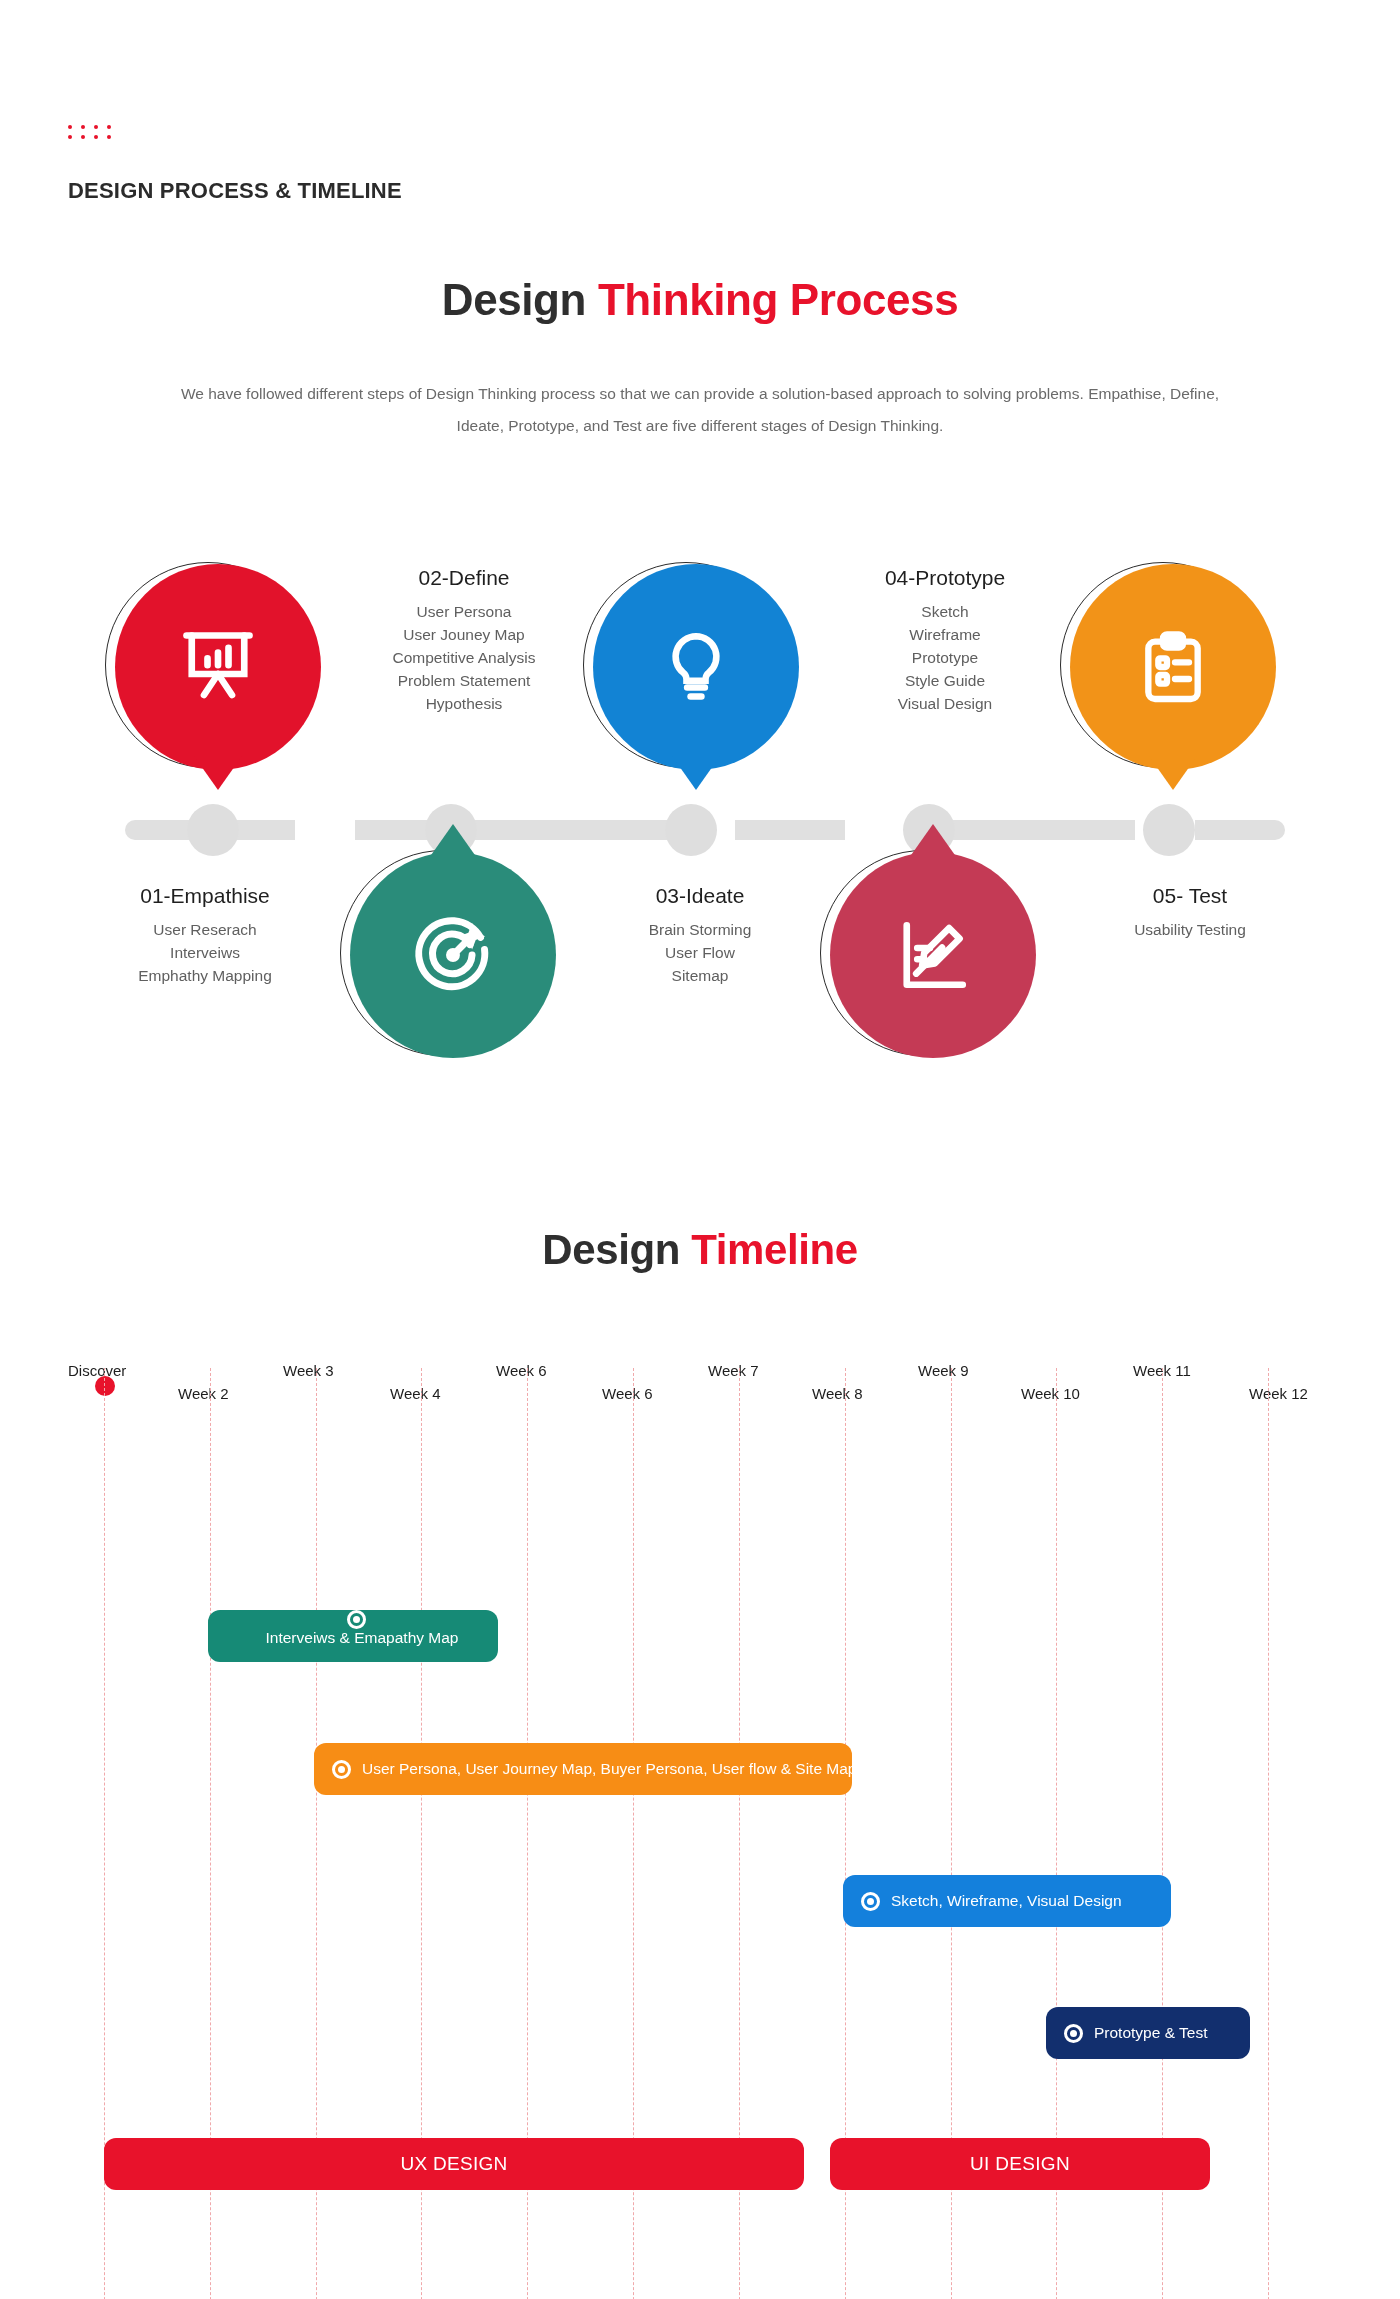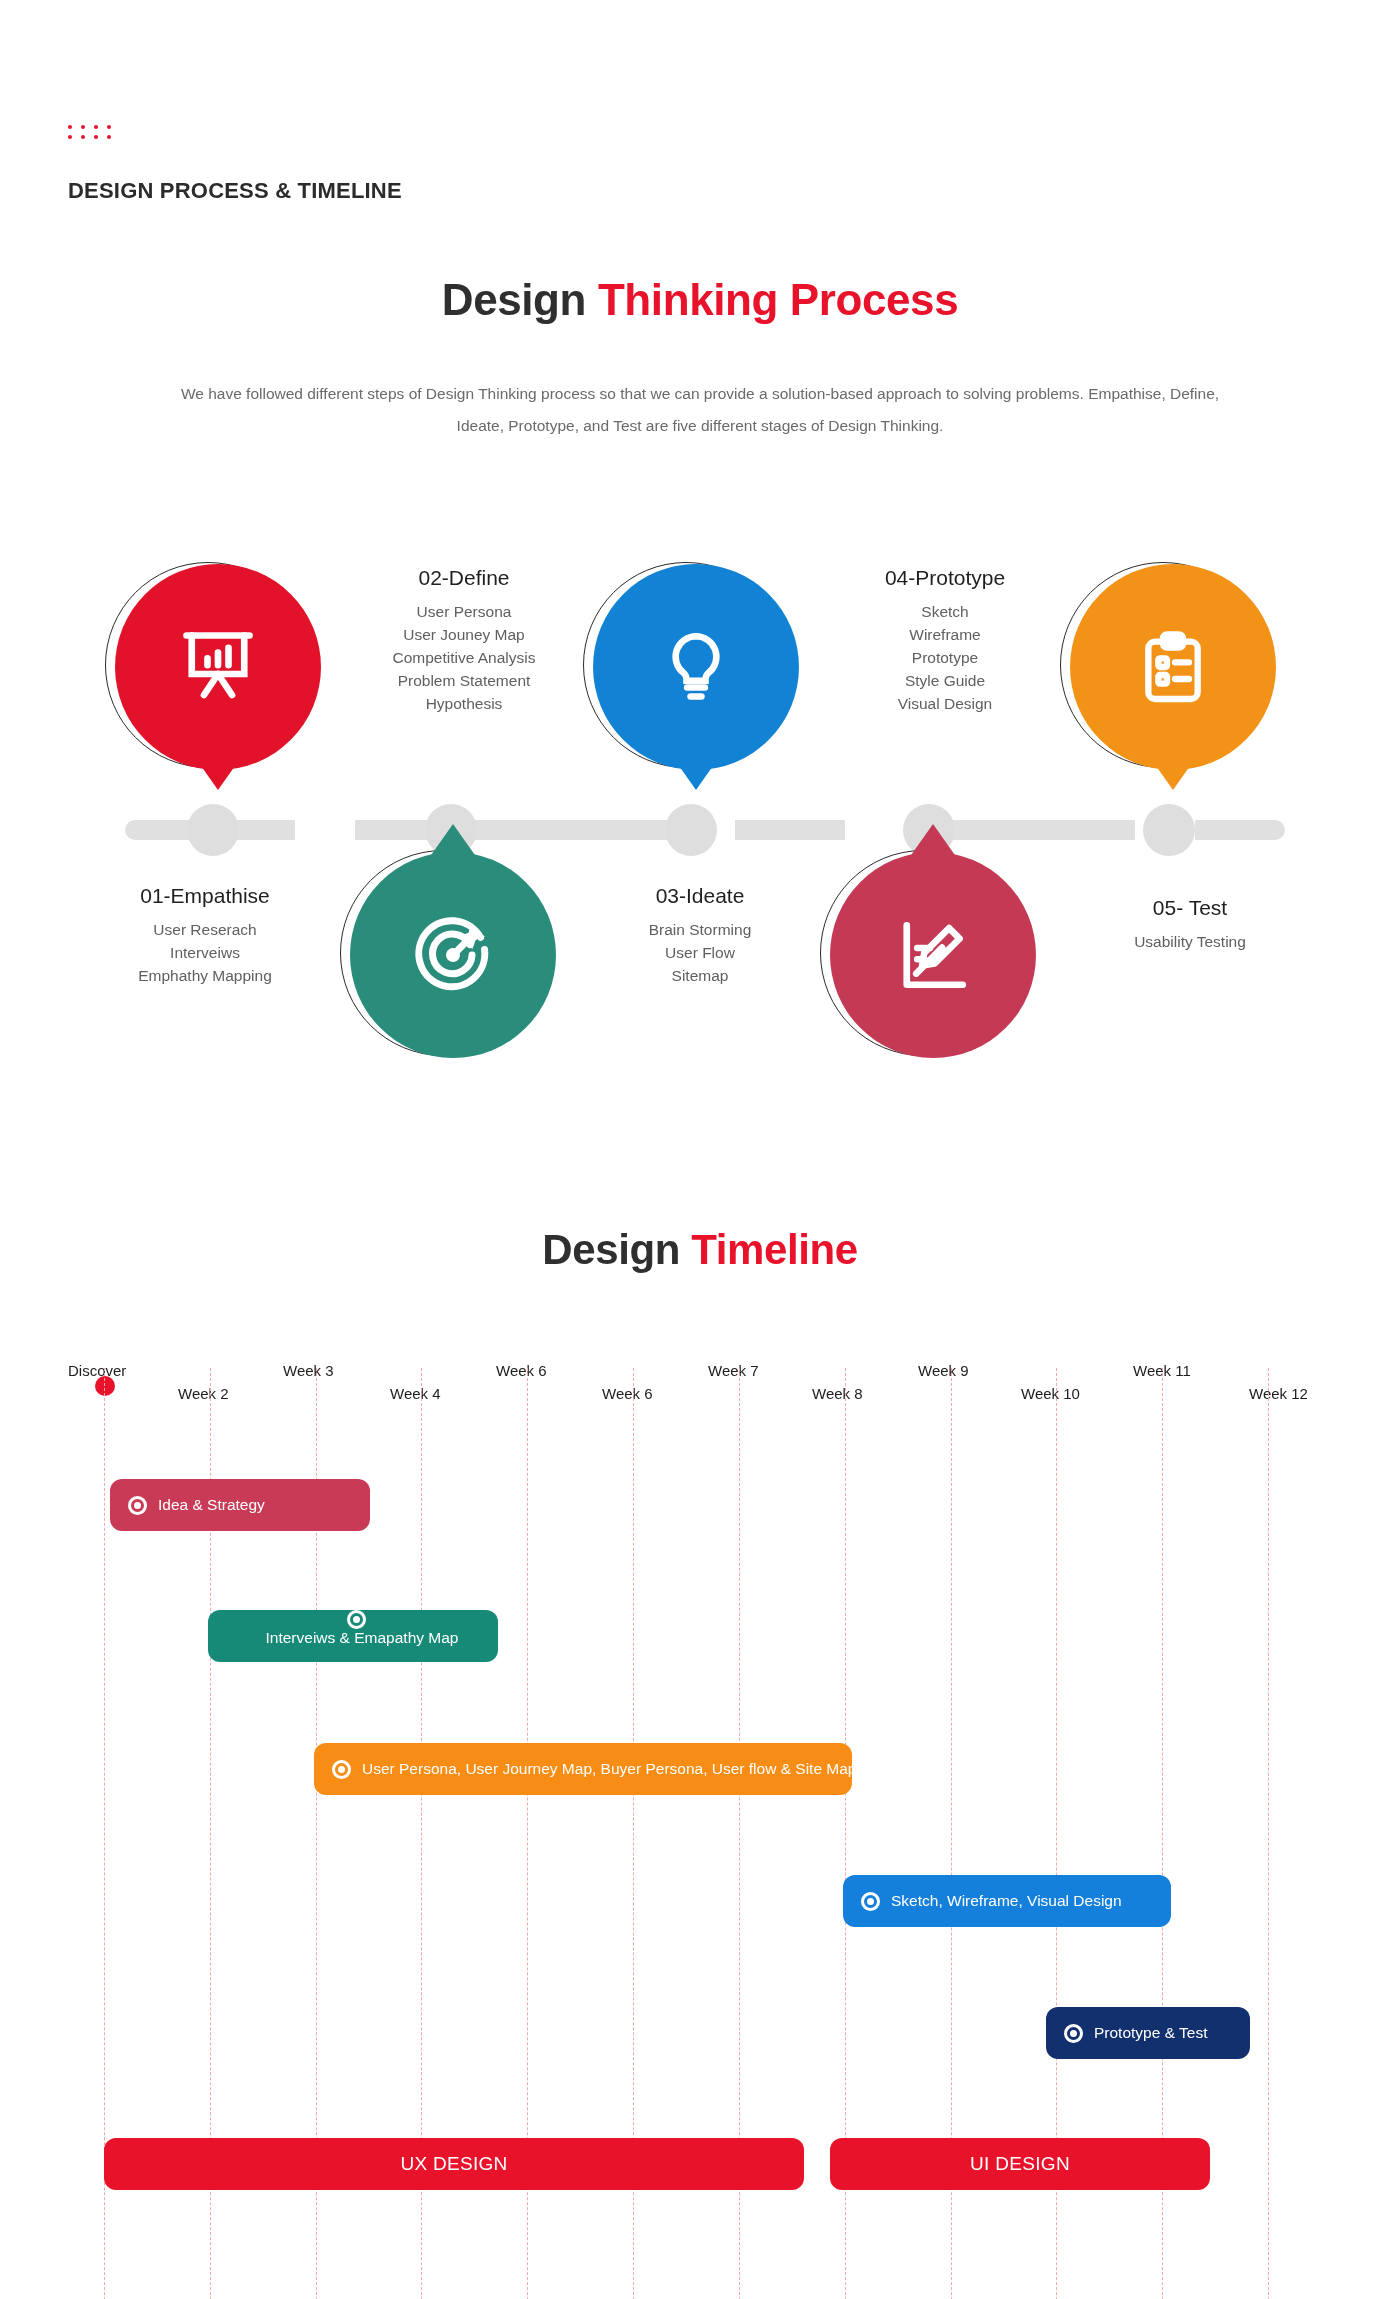--- a/index.html
+++ b/index.html
@@ -230,21 +230,21 @@
 
   <div class="step-txt" style="left:795px;top:46px;">
     <div class="h">04-Prototype</div>
     <div class="li">Sketch</div>
     <div class="li">Wireframe</div>
     <div class="li">Prototype</div>
     <div class="li">Style Guide</div>
     <div class="li">Visual Design</div>
   </div>
 
-  <div class="step-txt" style="left:1040px;top:376px;">
+  <div class="step-txt" style="left:1040px;top:364px;">
     <div class="h">05- Test</div>
     <div class="li">Usability Testing</div>
   </div>
 </div>
 
 <div class="sec-title" id="title-timeline">
   <span>Design </span><span class="hl">Timeline</span>
 </div>
 
 <div class="gantt">
@@ -270,24 +270,20 @@
   <div class="gline" style="left:421px;"></div>
   <div class="gline" style="left:527px;"></div>
   <div class="gline" style="left:633px;"></div>
   <div class="gline" style="left:739px;"></div>
   <div class="gline" style="left:845px;"></div>
   <div class="gline" style="left:951px;"></div>
   <div class="gline" style="left:1056px;"></div>
   <div class="gline" style="left:1162px;"></div>
   <div class="gline" style="left:1268px;"></div>
 
-  <div class="bar" style="left:110px;top:179px;width:260px;background:#c93a57;">
-    <span class="ring-ic"></span>
-    <span>Idea &amp; Strategy</span>
-  </div>
 
   <div class="bar" style="left:208px;top:310px;width:290px;background:#168a76;flex-direction:column;">
     <span class="ring-ic"></span>
     <span>Interveiws &amp; Emapathy Map</span>
   </div>
 
   <div class="bar" style="left:314px;top:443px;width:538px;background:#f78d15;">
     <span class="ring-ic"></span>
     <span>User Persona, User Journey Map, Buyer Persona, User flow &amp; Site Map</span>
   </div>

